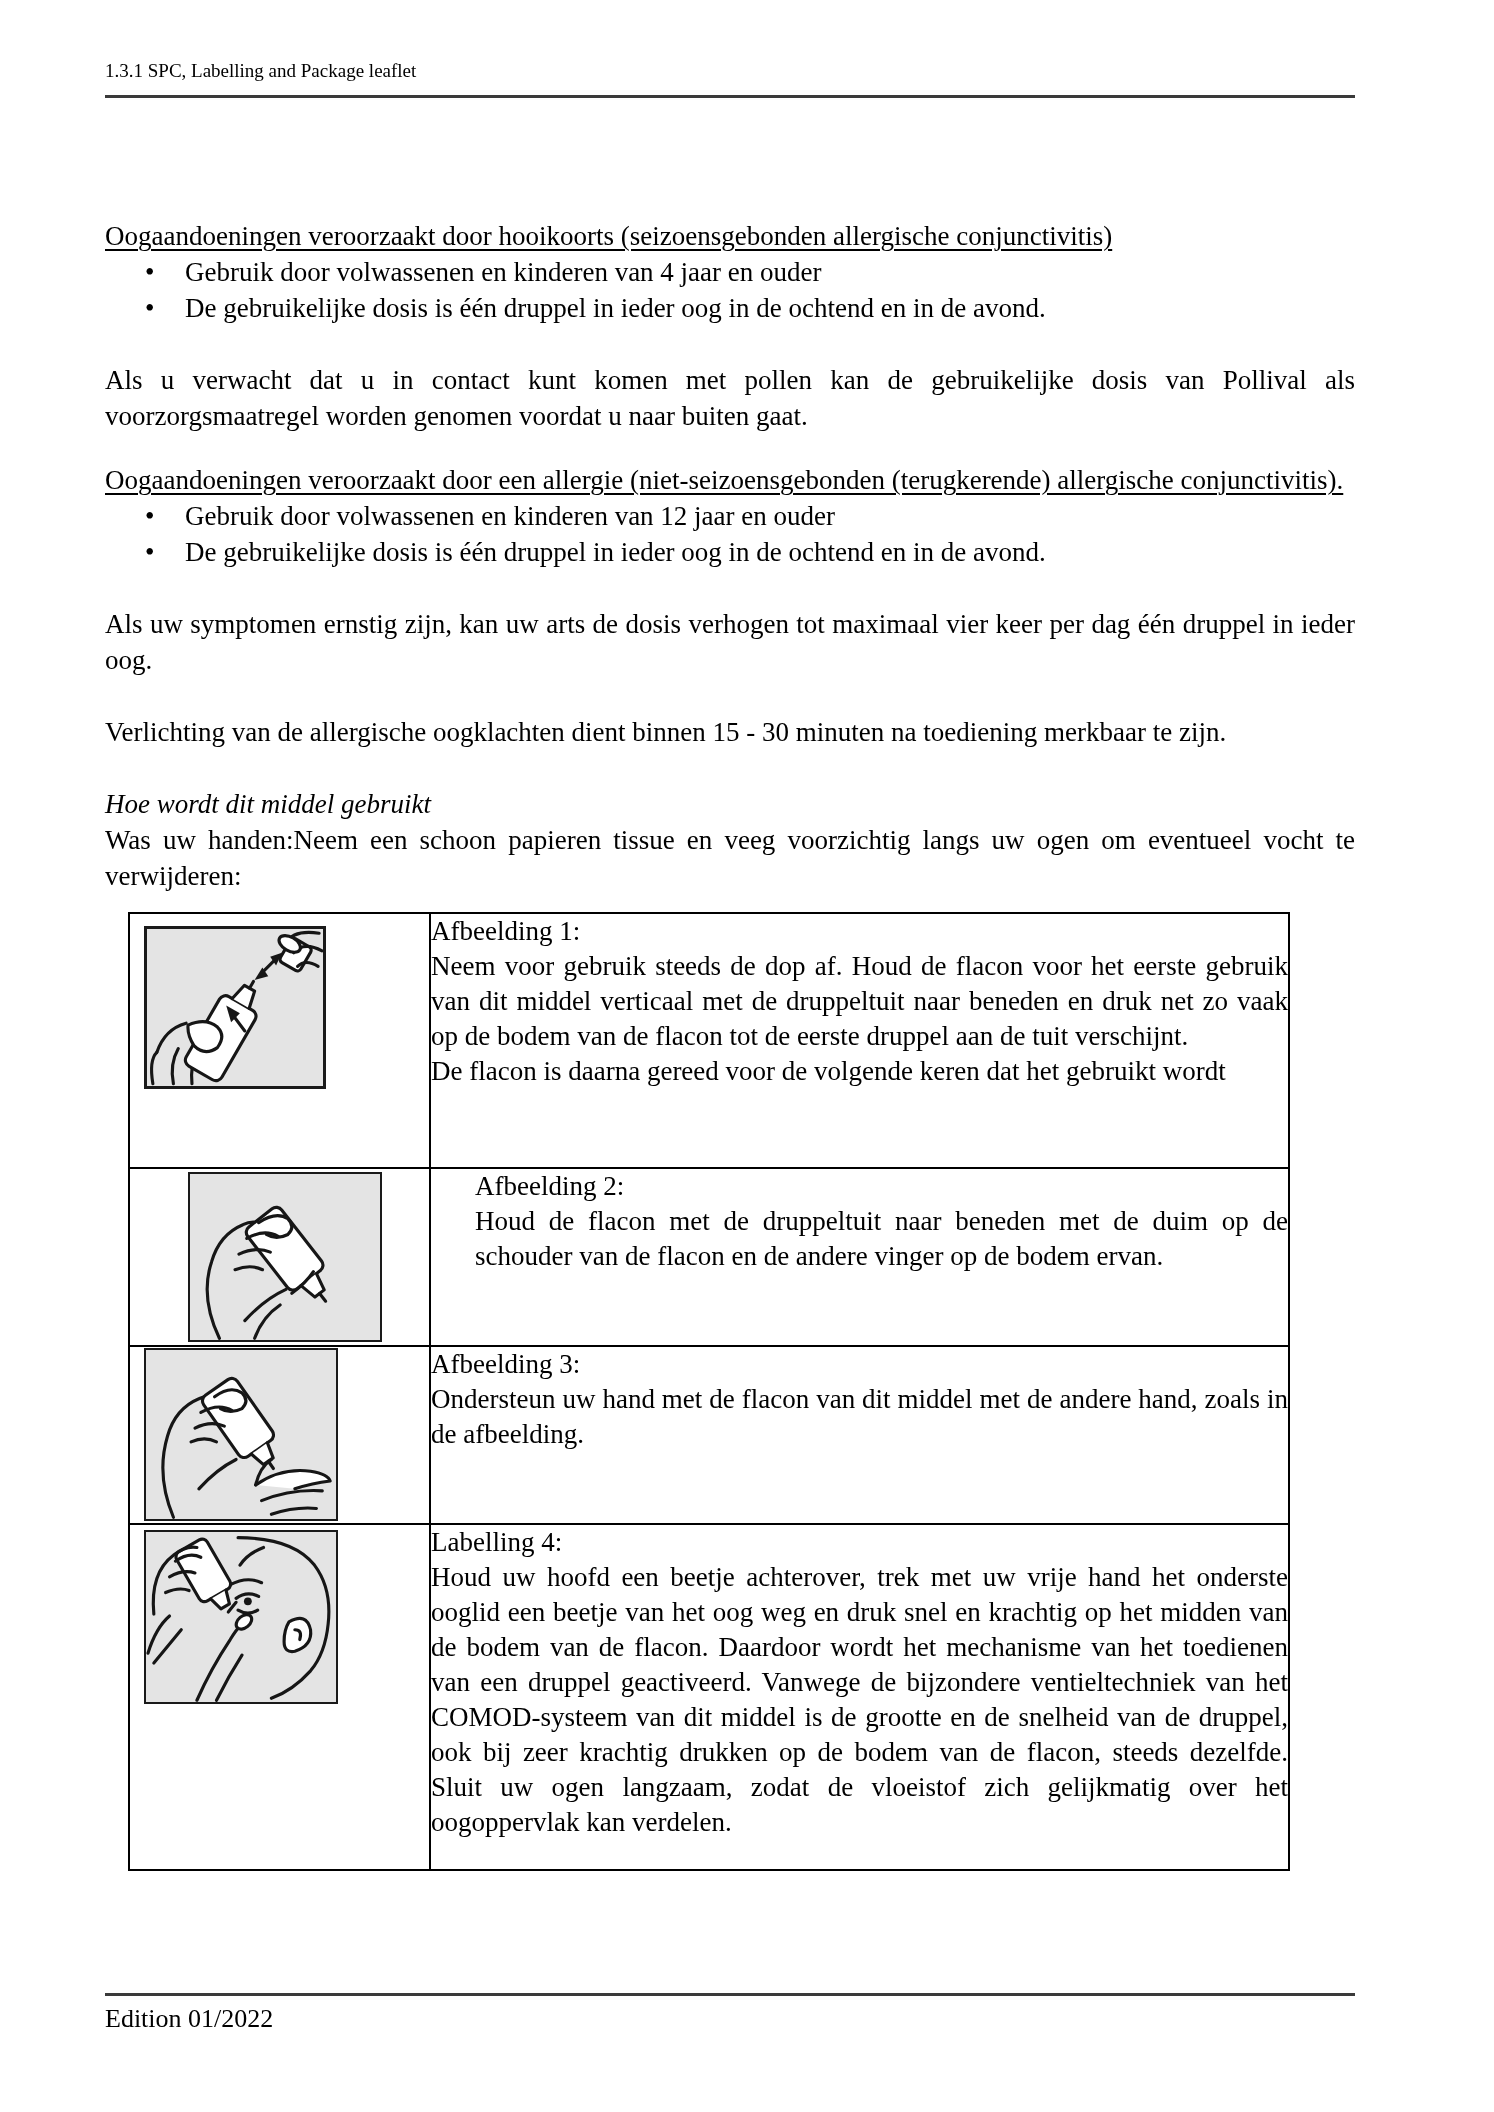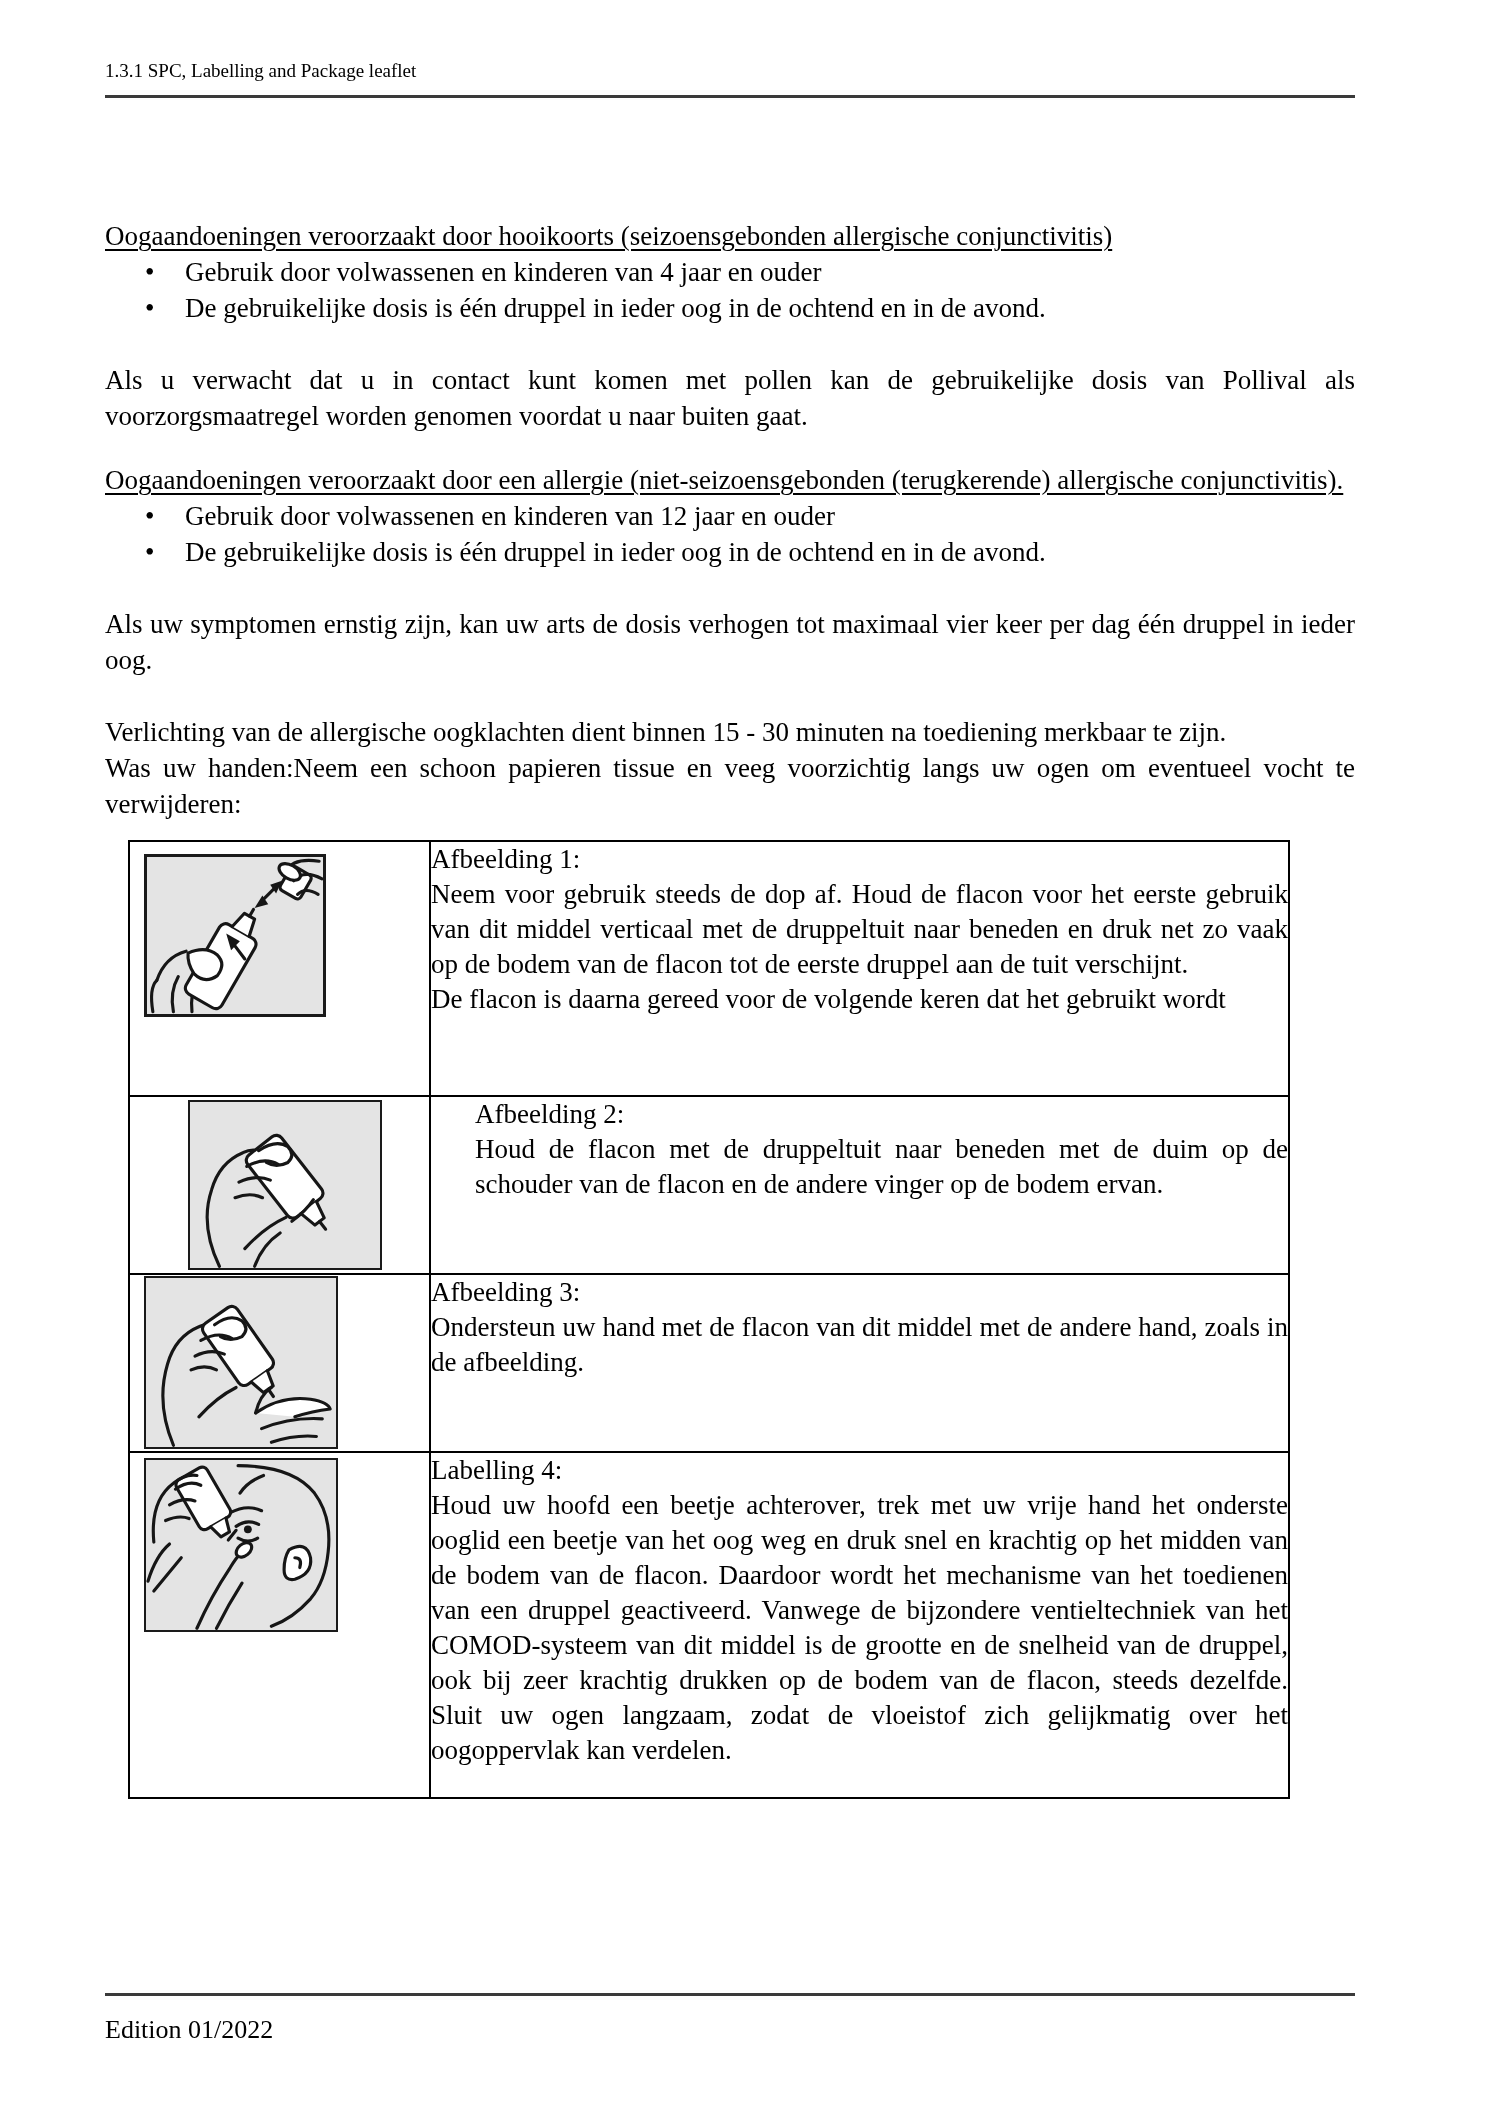--- a/index.html
+++ b/index.html
@@ -70,21 +70,21 @@
   .img-box-1 { width:182px; height:163px; margin:12px 0 0 14px; border-width:3px; }
   .img-box-2 { width:194px; height:170px; margin:3px 0 0 14px; border-width:2px; }
   .img-box-3 { width:194px; height:173px; margin:1px 0 0 14px; border-width:2px; }
   .img-box-4 { width:194px; height:174px; margin:5px 0 0 14px; border-width:2px; }
 
   .footer {
     position:absolute;
     left:105px; top:1993px;
     width:1250px;
     border-top:3px solid #3a3a3a;
-    padding-top:18px;
+    padding-top:7px;
     font-size:26px; line-height:32px;
   }
 
   .line-art { stroke:#161616; stroke-width:3.2; fill:none; stroke-linecap:round; stroke-linejoin:round; }
   .line-art .fw { fill:#ffffff; }
   .line-art .fb { fill:#161616; stroke:none; }
 </style>
 </head>
 <body>
 
@@ -113,20 +113,21 @@
         <span class="bullet-text">Gebruik door volwassenen en kinderen van 12 jaar en ouder</span>
       </div>
       <div class="bullet-row">
         <span class="bullet-marker">•</span>
         <span class="bullet-text">De gebruikelijke dosis is één druppel in ieder oog in de ochtend en in de avond.</span>
       </div>
     </div>
     <p class="para">Als uw symptomen ernstig zijn, kan uw arts de dosis verhogen tot maximaal vier keer per dag één druppel in ieder oog.</p>
     <p class="para">Verlichting van de allergische oogklachten dient binnen 15 - 30 minuten na toediening merkbaar te zijn.</p>
 
+    <p class="italic-heading">Hoe wordt dit middel gebruikt</p>
     <p class="para nogap">Was uw handen:Neem een schoon papieren tissue en veeg voorzichtig langs uw ogen om eventueel vocht te verwijderen:</p>
 
     <table class="instr-table">
       <tbody>
         <tr class="row-1">
           <td class="img-cell">
             <div class="img-box img-box-1">
               <svg viewBox="0 0 180 160" class="line-art">
 
                 <path d="M10,126 Q18,102 40,96"></path>

